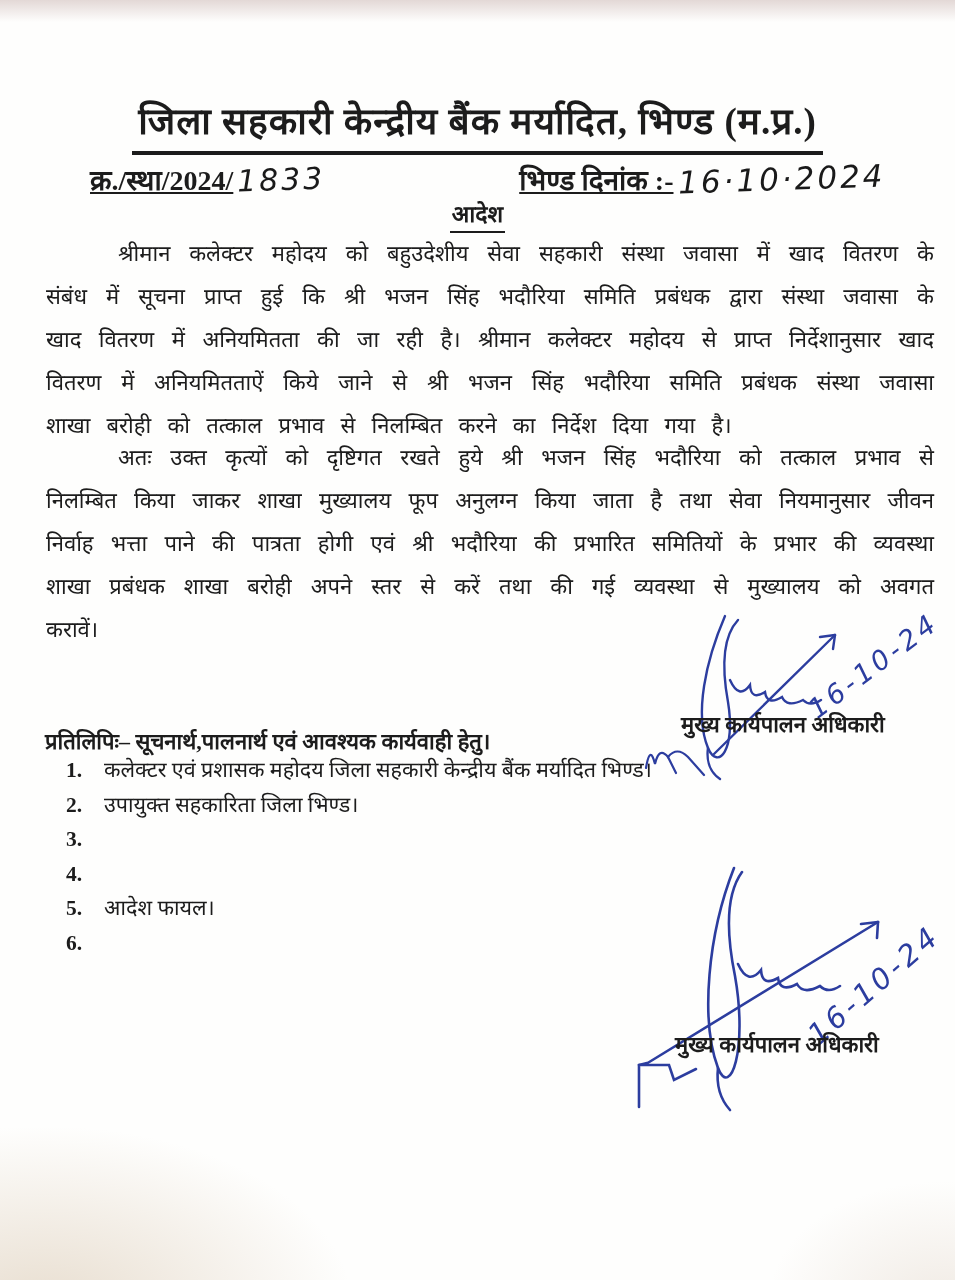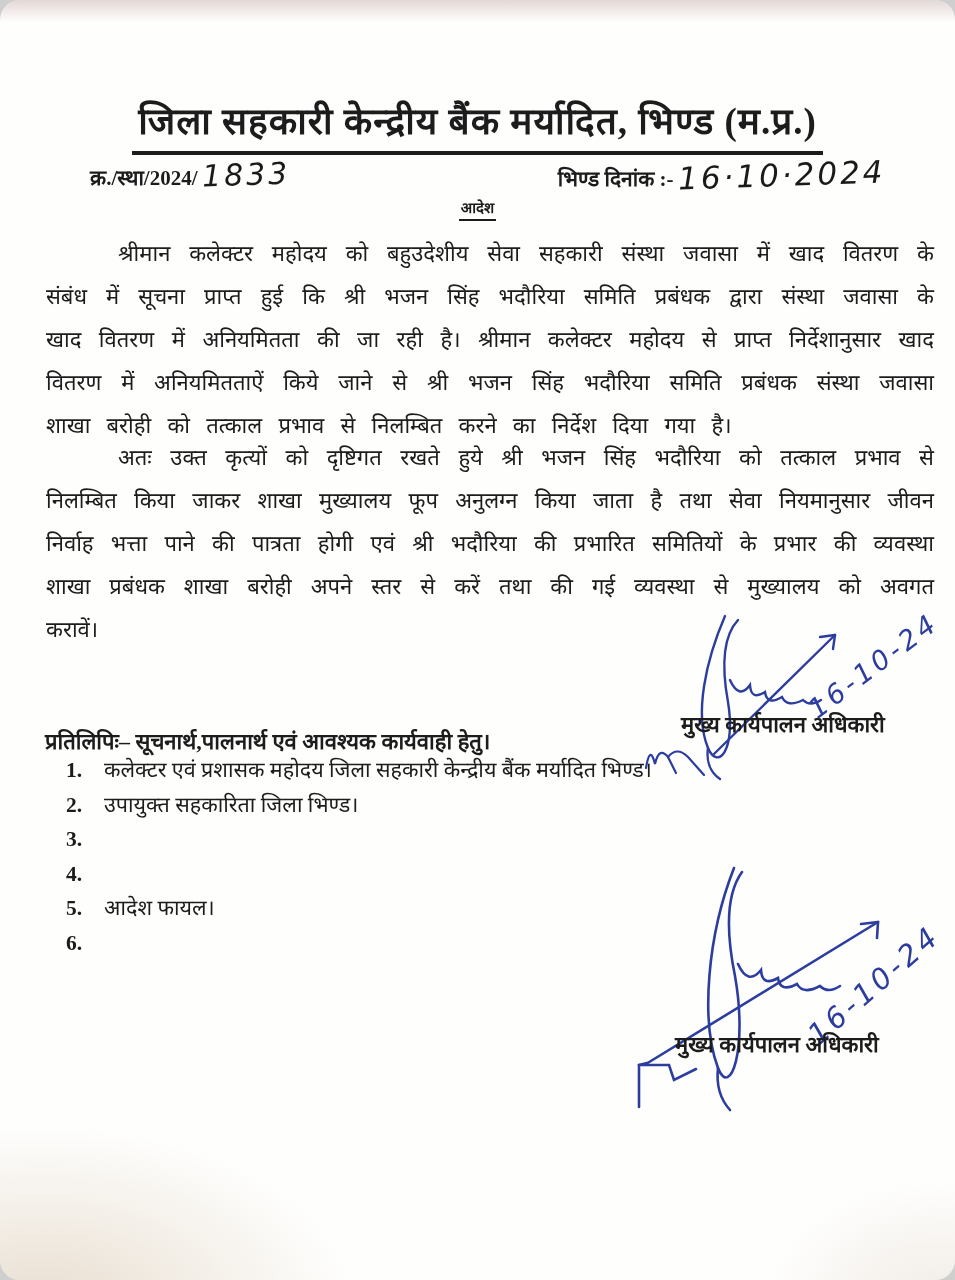--- a/index.html
+++ b/index.html
@@ -4,21 +4,20 @@
 <style>
   html,body { margin:0; padding:0; background:#cfcfcf; }
   .paper {
     position:relative;
     width:955px; height:1280px;
     margin:0 auto;
     background:#fefefd;
     overflow:hidden;
     font-family:"Liberation Serif", serif;
     color:#1c1c1c;
-    border-radius:20px;
   }
   
   .scan-edge-top {
     position:absolute; top:0; left:0; width:100%; height:22px;
     background:linear-gradient(180deg, rgba(205,185,182,0.55), rgba(205,185,182,0.0));
     pointer-events:none;
   }
   .scan-smudge-bottom-left {
     position:absolute; left:-40px; bottom:-50px; width:420px; height:220px;
     background:radial-gradient(ellipse at 20% 90%, rgba(214,195,170,0.55), rgba(214,195,170,0.0) 65%);
@@ -39,36 +38,36 @@
     font-size:37px; font-weight:bold;
     border-bottom:4px solid #1c1c1c;
     padding:0 6px 6px 6px;
     letter-spacing:1px;
   }
 
   .ref-row {
     position:absolute; top:160px; left:88px; right:60px;
     display:flex; justify-content:space-between; align-items:flex-start;
   }
-  .printed-label { font-size:21px; font-weight:bold; }
+  .printed-label { font-size:28px; font-weight:bold;text-decoration:underline; }
   .handwritten-black {
     font-family:"DejaVu Sans", sans-serif;
     font-style:italic; font-size:30px; letter-spacing:3px;
     color:#1a1a1a; line-height:1;
     transform:rotate(-2deg); display:inline-block;
   }
   .ref-left { padding-left:2px; }
   .ref-right { padding-right:10px; }
   .ref-right .handwritten-black { font-size:31px; }
 
   .order-heading {
     position:absolute; top:197px; left:0; width:100%; text-align:center;
   }
   .order-heading span {
-    display:inline-block; font-size:15px; font-weight:bold;
+    display:inline-block; font-size:23px; font-weight:bold;
     border-bottom:2px solid #1c1c1c; padding:0 2px 2px 2px;
   }
 
   .body-para {
     position:absolute; left:46px; width:888px;
     margin:0;
     font-size:22px; line-height:43px;
     text-align:justify;
     text-indent:72px;
     word-spacing:3px;

